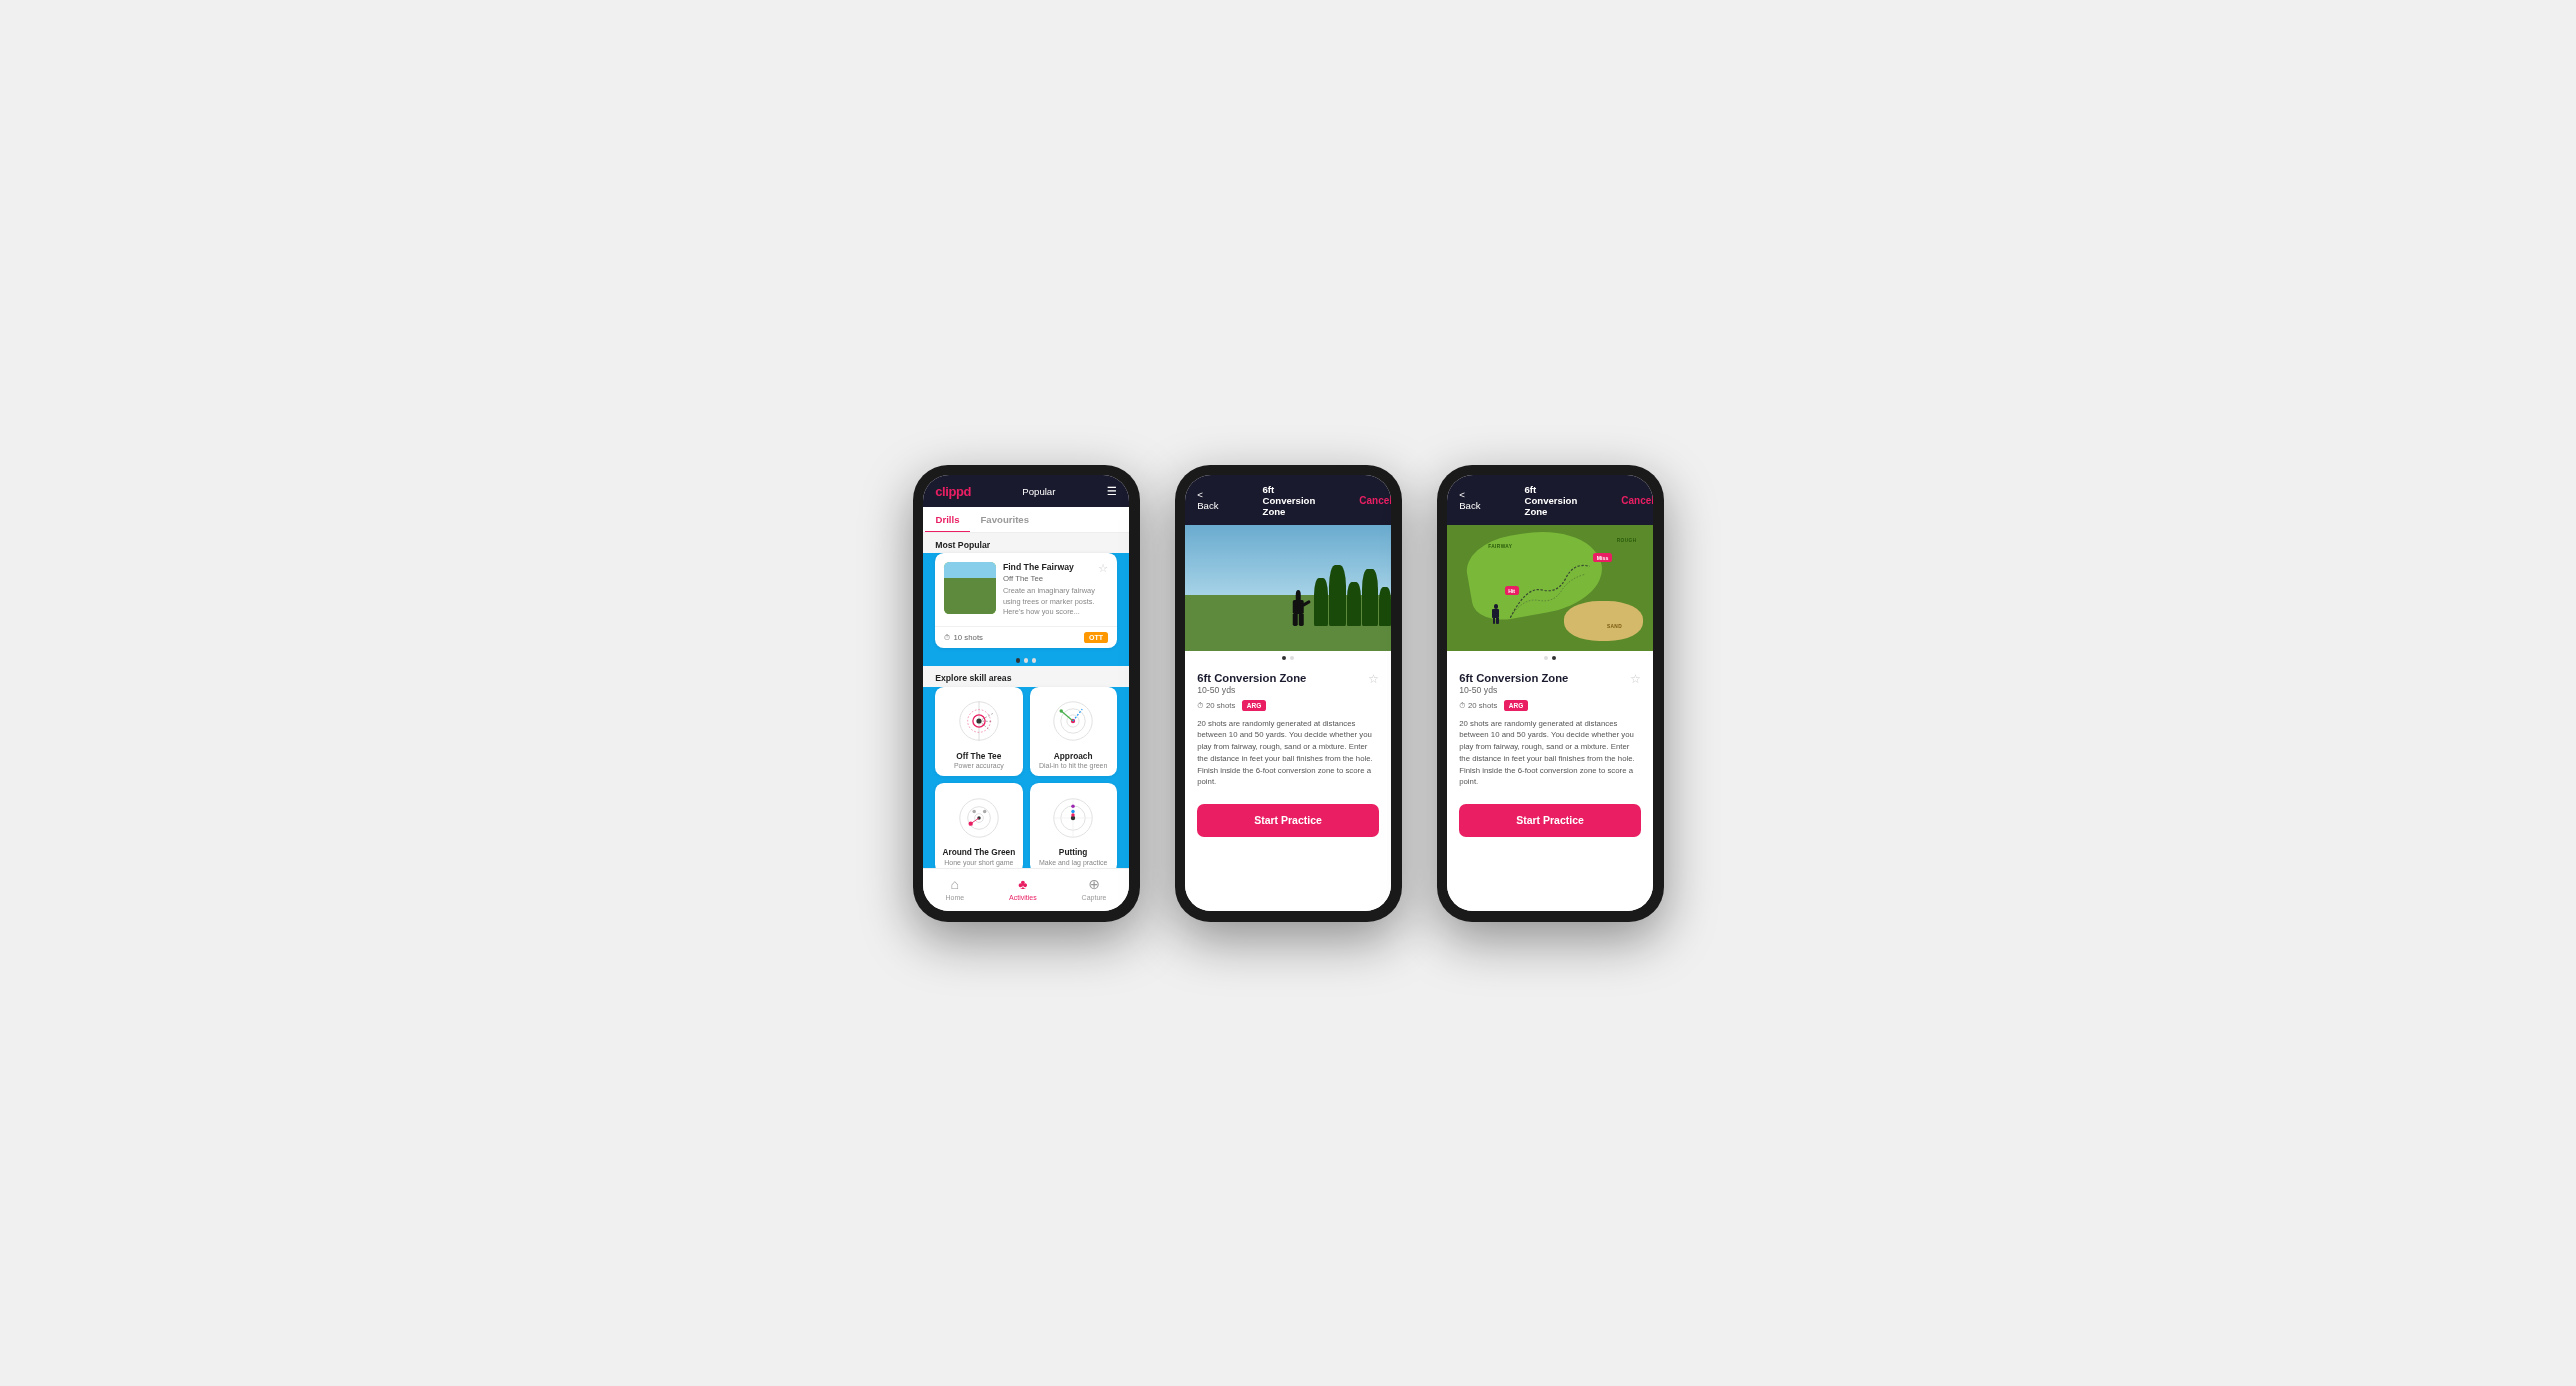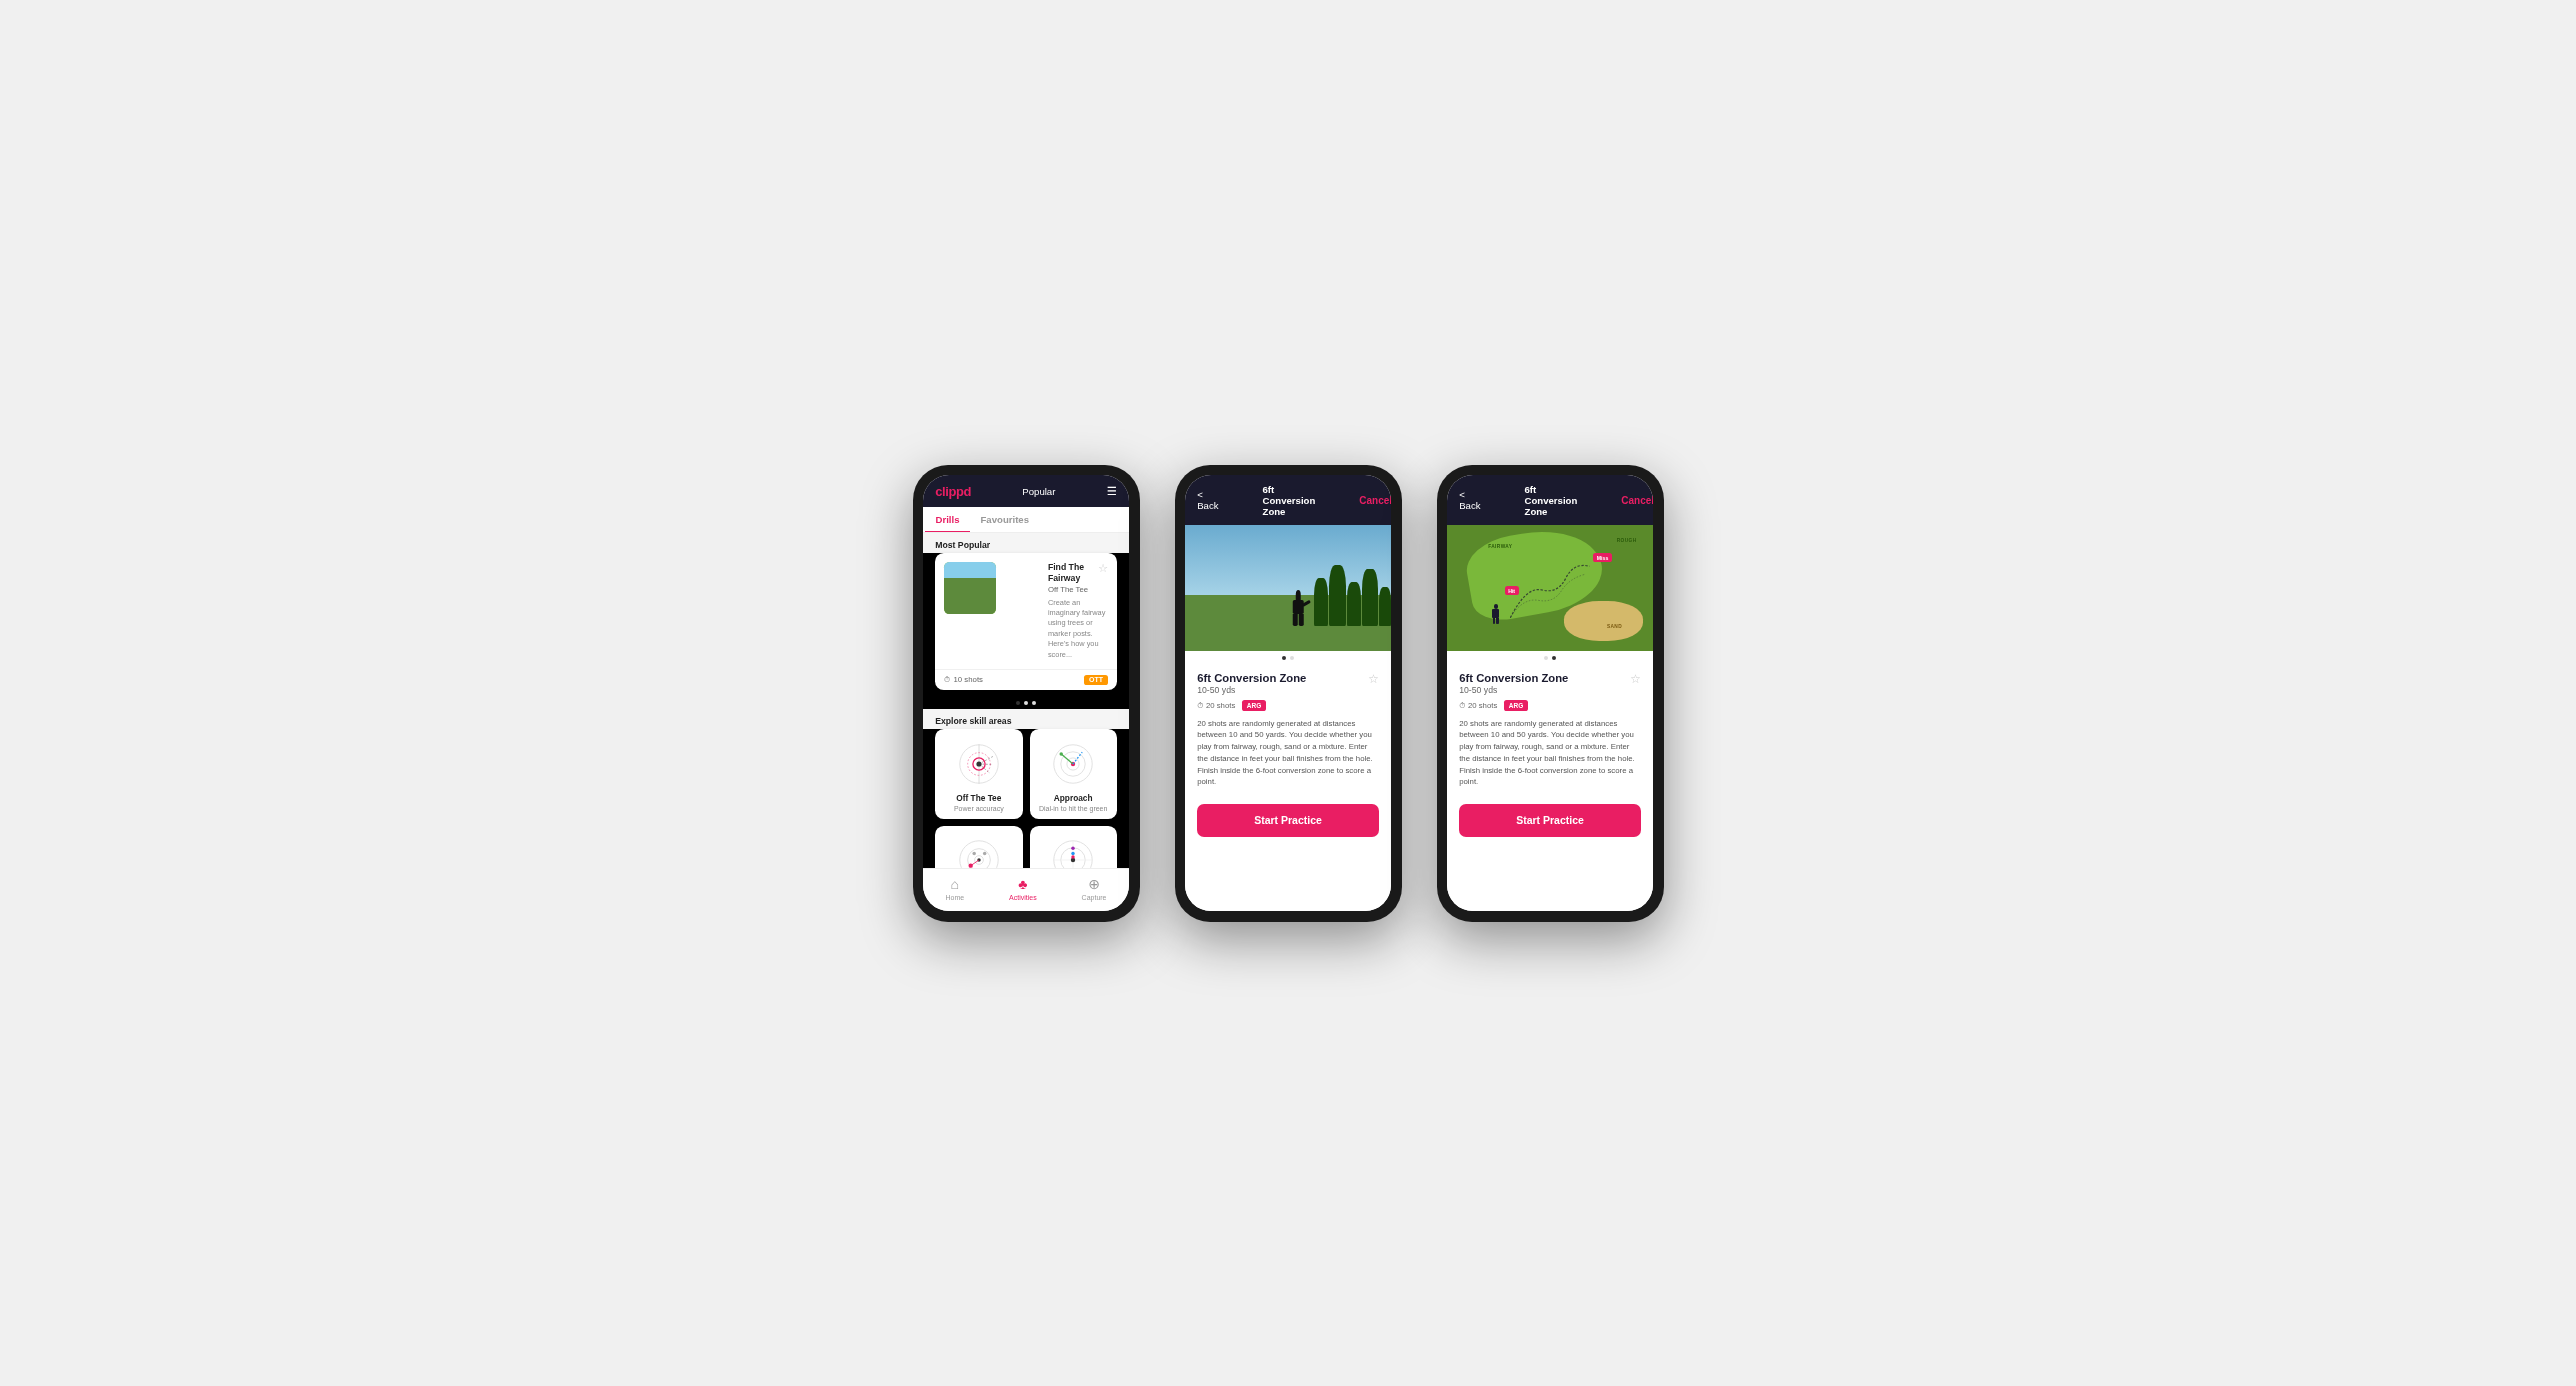--- a/index.html
+++ b/index.html
@@ -73,21 +73,21 @@
       border-bottom: 1.7px solid transparent;
     }
     .p1-tab.active {
       color: #e91e63;
       border-bottom: 1.7px solid #e91e63;
     }
 
     .p1-body {
       flex: 1;
       overflow-y: auto;
-      background: #000000;
+      background: #0ea5e9;
       padding-bottom: 8.7px;
     }
     .p1-section-label {
       font-size: 8.7px;
       font-weight: 700;
       color: #222;
       padding: 7px 12.2px 3.5px;
       background: #f5f5f5;
     }
 
@@ -113,21 +113,21 @@
       overflow: hidden;
       position: relative;
     }
     
     .p1-card-img-inner {
       width: 100%;
       height: 100%;
       background: linear-gradient(180deg, #87CEEB 30%, #5d8a3c 30%);
       position: relative;
     }
-    .p1-card-text { flex: 1; margin-left: 45px; }
+    .p1-card-text { flex: 1; }
     .p1-card-title {
       font-size: 8.7px;
       font-weight: 700;
       color: #222;
       line-height: 1.3;
     }
     .p1-card-subtitle {
       font-size: 7.8px;
       color: #666;
       margin-top: 0.9px;

